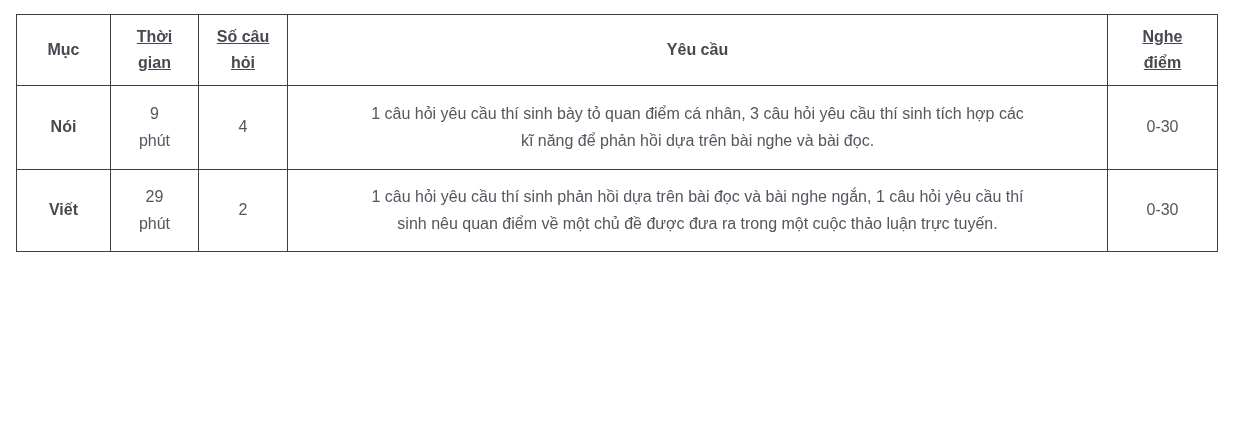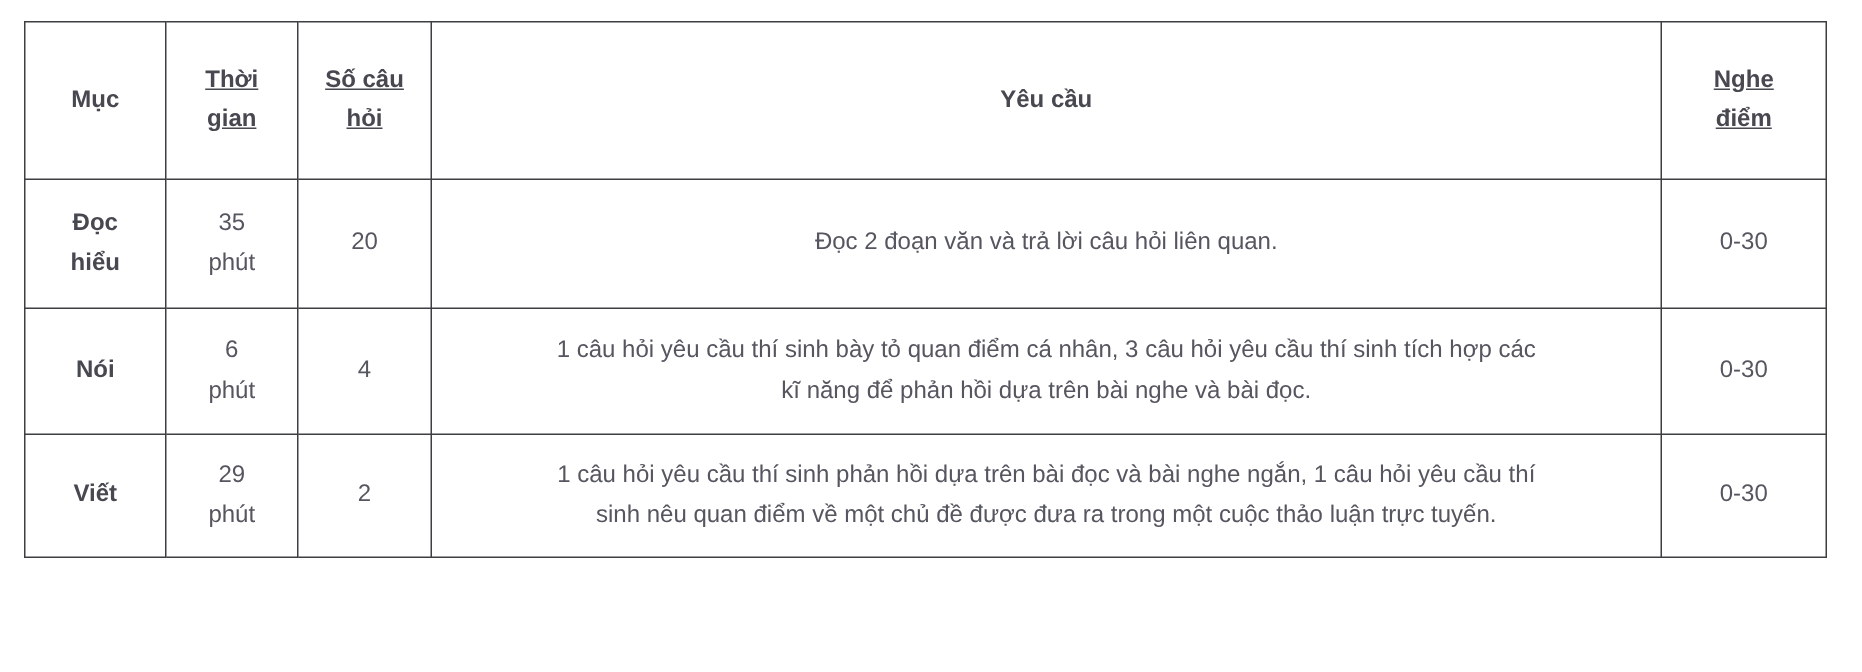--- a/index.html
+++ b/index.html
@@ -32,21 +32,21 @@
     box-sizing: border-box;
   }
   .exam-table th {
     font-weight: 600;
     color: #474850;
   }
   td.cell-muc {
     font-weight: 600;
     color: #474850;
   }
-  tr.hdr  { height: 105px; }
+  tr.hdr  { height: 71px; }
   tr.r0   { height: 86px; }
   tr.r1   { height: 83px; }
   tr.r2   { height: 84px; }
   tr.r3   { height: 82px; }
   .narrow     { max-width: 56px; margin: 0 auto; text-decoration: underline; }
   .narrow-sm  { max-width: 44px; margin: 0 auto; }
   .narrow-muc { max-width: 50px; margin: 0 auto; }
   .yeucau-inner { max-width: 660px; margin: 0 auto; }
 </style>
 </head>
@@ -73,43 +73,26 @@
         </th>
       <th>
           <div>Yêu cầu</div>
         </th>
       <th>
           <div class="narrow">Nghe điểm</div>
         </th>
     </tr>
   </thead>
   <tbody>
-    <tr class="r0">
-      <td class="cell-muc">
-          <div class="narrow-muc">Đọc hiểu</div>
-        </td>
-      <td>
-          <div class="narrow-sm">35 phút</div>
-        </td>
-      <td>
-          <div>20</div>
-        </td>
-      <td>
-          <div class="yeucau-inner">Đọc 2 đoạn văn và trả lời câu hỏi liên quan.</div>
-        </td>
-      <td>
-          <div>0-30</div>
-        </td>
-    </tr>
     <tr class="r2">
       <td class="cell-muc">
           <div class="narrow-muc">Nói</div>
         </td>
       <td>
-          <div class="narrow-sm">6 phút</div>
+          <div class="narrow-sm">9 phút</div>
         </td>
       <td>
           <div>4</div>
         </td>
       <td>
           <div class="yeucau-inner">1 câu hỏi yêu cầu thí sinh bày tỏ quan điểm cá nhân, 3 câu hỏi yêu cầu thí sinh tích hợp các kĩ năng để phản hồi dựa trên bài nghe và bài đọc.</div>
         </td>
       <td>
           <div>0-30</div>
         </td>

